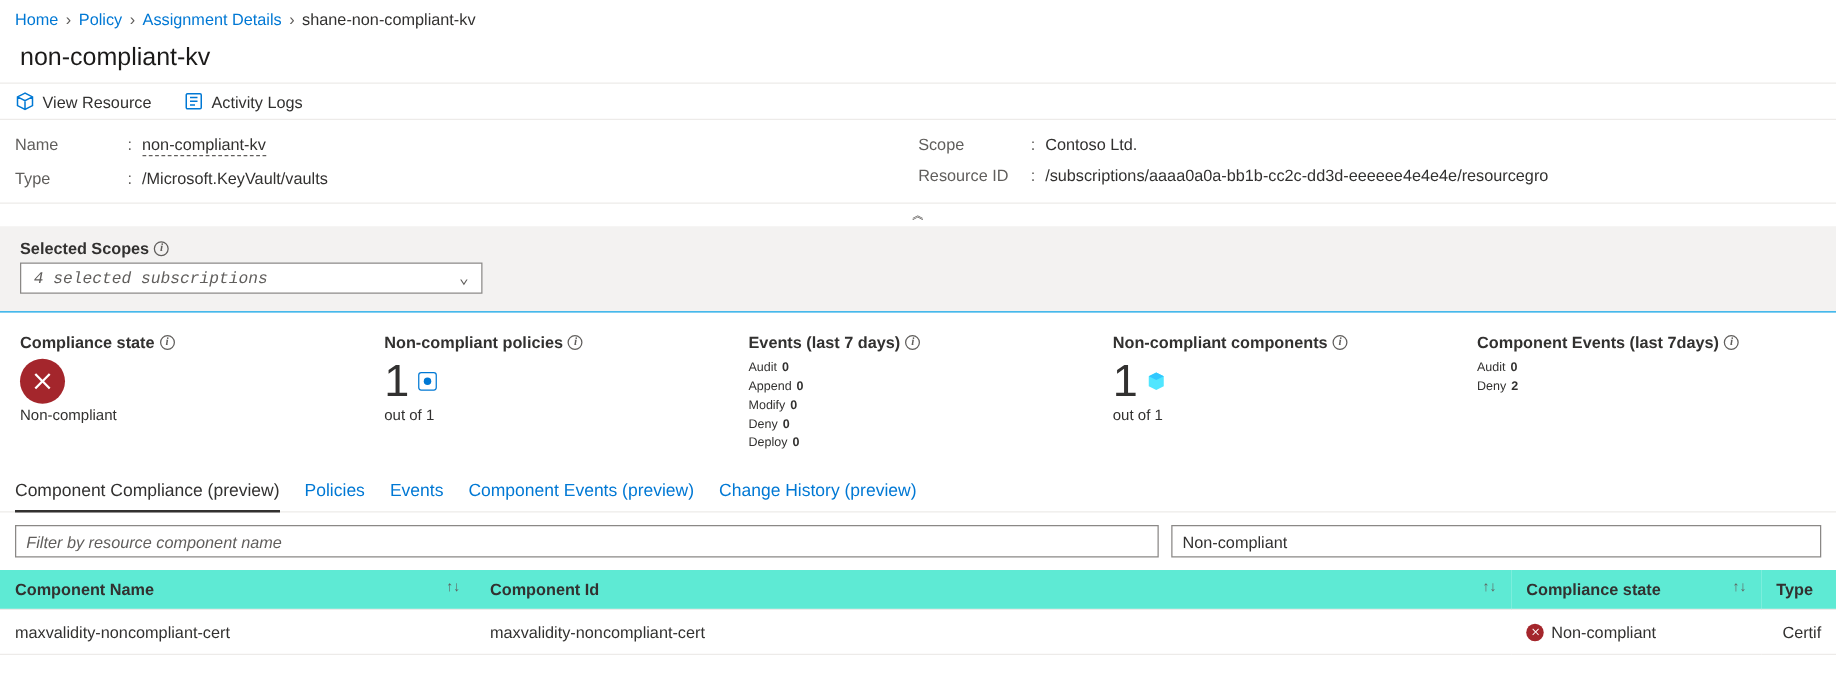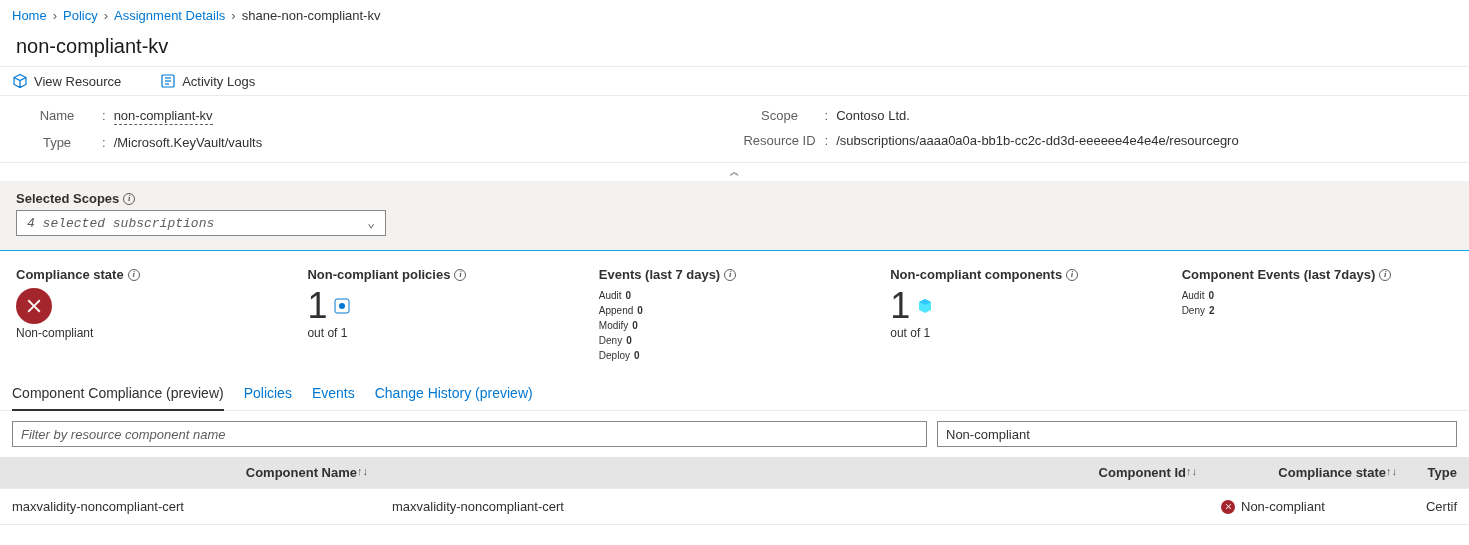--- a/index.html
+++ b/index.html
@@ -8,27 +8,27 @@
     .breadcrumb { padding: 8px 12px; display: flex; align-items: center; gap: 6px; font-size: 13px; }
     .breadcrumb a { color: #0078d4; text-decoration: none; cursor: pointer; }
     .breadcrumb .sep { color: #605e5c; }
     .breadcrumb .current { color: #323130; }
     
     .header { padding: 4px 12px 8px; }
     .header h1 { font-size: 20px; font-weight: 500; color: #1b1a19; margin-bottom: 0; }
     .header h1::before { content: ""; display: inline-block; width: 4px; }
     .header .subtitle { font-size: 12px; color: #605e5c; }
     
-    .toolbar { border-top: 1px solid #edebe9; border-bottom: 1px solid #edebe9; padding: 6px 12px; display: flex; gap: 39px; }
+    .toolbar { border-top: 1px solid #edebe9; border-bottom: 1px solid #edebe9; padding: 6px 12px; display: flex; gap: 26px; }
     .toolbar-btn { display: flex; align-items: center; gap: 6px; color: #323130; cursor: pointer; font-size: 13px; }
     .toolbar-btn .icon { color: #0078d4; width: 16px; height: 16px; display: flex; align-items: center; justify-content: center; }
     
     .props { padding: 12px; display: flex; border-bottom: 1px solid #edebe9; }
     .props-col { flex: 1; display: flex; flex-direction: column; gap: 10px; }
-    .prop-row { display: flex; align-items: baseline; text-align: center; }
+    .prop-row { display: flex; align-items: baseline; }
     .prop-label { width: 90px; color: #605e5c; font-size: 13px; }
     .prop-sep { margin-right: 8px; color: #605e5c; }
     .prop-val { color: #323130; font-size: 13px; }
     .prop-val.link { color: #323130; border-bottom: 1px dashed #605e5c; padding-bottom: 1px; }
     
     .collapse-bar { text-align: center; font-size: 10px; color: #605e5c; padding: 2px 0; cursor: pointer; }
     
     .scopes { background: #f3f2f1; padding: 10px 16px 14px; border-bottom: 1px solid #0ea5e9; }
     .scopes-label { font-weight: 600; font-size: 13px; margin-bottom: 4px; display: flex; align-items: center; gap: 4px; }
     .dropdown { background: #fff; border: 1px solid #8a8886; padding: 4px 10px; width: 370px; display: flex; justify-content: space-between; align-items: center; cursor: pointer; font-style: italic; color: #605e5c; font-size: 13px; font-family: Liberation Mono, monospace; }
@@ -49,21 +49,21 @@
     .tabs { display: flex; gap: 20px; padding: 4px 12px 0; border-bottom: 1px solid #edebe9; }
     .tab { padding: 8px 0; color: #0078d4; cursor: pointer; font-size: 14px; }
     .tab.active { color: #323130; font-weight: 400; border-bottom: 2px solid #323130; margin-bottom: -1px; }
     
     .filters { display: flex; padding: 10px 12px; gap: 10px; }
     .filter-input { flex: 1; max-width: 920px; border: 1px solid #8a8886; padding: 4px 8px; font-size: 13px; height: 26px; }
     .filter-input::placeholder { font-style: italic; color: #605e5c; }
     .filter-select { border: 1px solid #8a8886; padding: 4px 8px; font-size: 13px; width: 520px; height: 26px; display: flex; align-items: center; justify-content: space-between; cursor: pointer; }
     
     .table { width: 100%; border-collapse: collapse; }
-    .table th { text-align: right; font-weight: 600; padding: 8px 12px; border-bottom: 1px solid #edebe9; font-size: 13px; background: #e5e5e5; margin-left: 24px; }
+    .table th { text-align: left; font-weight: 600; padding: 8px 12px; border-bottom: 1px solid #edebe9; font-size: 13px; background: #5eead4; margin-left: 24px; }
     .table th.sortable .sort-ic { color: #605e5c; float: right; font-size: 11px; }
     .table td { padding: 10px 12px; border-bottom: 1px solid #edebe9; font-size: 13px; }
     .state-cell { display: flex; align-items: center; gap: 6px; }
     .mini-error { width: 14px; height: 14px; border-radius: 50%; background: #a4262c; display: inline-flex; align-items: center; justify-content: center; }
     .mini-error svg { width: 9px; height: 9px; }
     
     .info-ic { width: 12px; height: 12px; border: 1px solid #605e5c; border-radius: 50%; display: inline-flex; align-items: center; justify-content: center; font-size: 9px; color: #605e5c; line-height: 1; }
     .info-ic::after { content: "i"; font-style: italic; font-family: Georgia, serif; }
   </style>
 </head>
@@ -239,20 +239,21 @@
           <b>2</b>
         </div>
     </div>
   </div>
 </div>
 
 <div class="tabs">
   <div class="tab active">Component Compliance (preview)</div>
   <div class="tab">Policies</div>
   <div class="tab">Events</div>
+  <div class="tab">Component Events (preview)</div>
   <div class="tab">Change History (preview)</div>
 </div>
 
 <div class="filters">
   <input class="filter-input" placeholder="Filter by resource component name" style="">
   <div class="filter-select">
     <span>Non-compliant</span>
   </div>
 </div>
 

